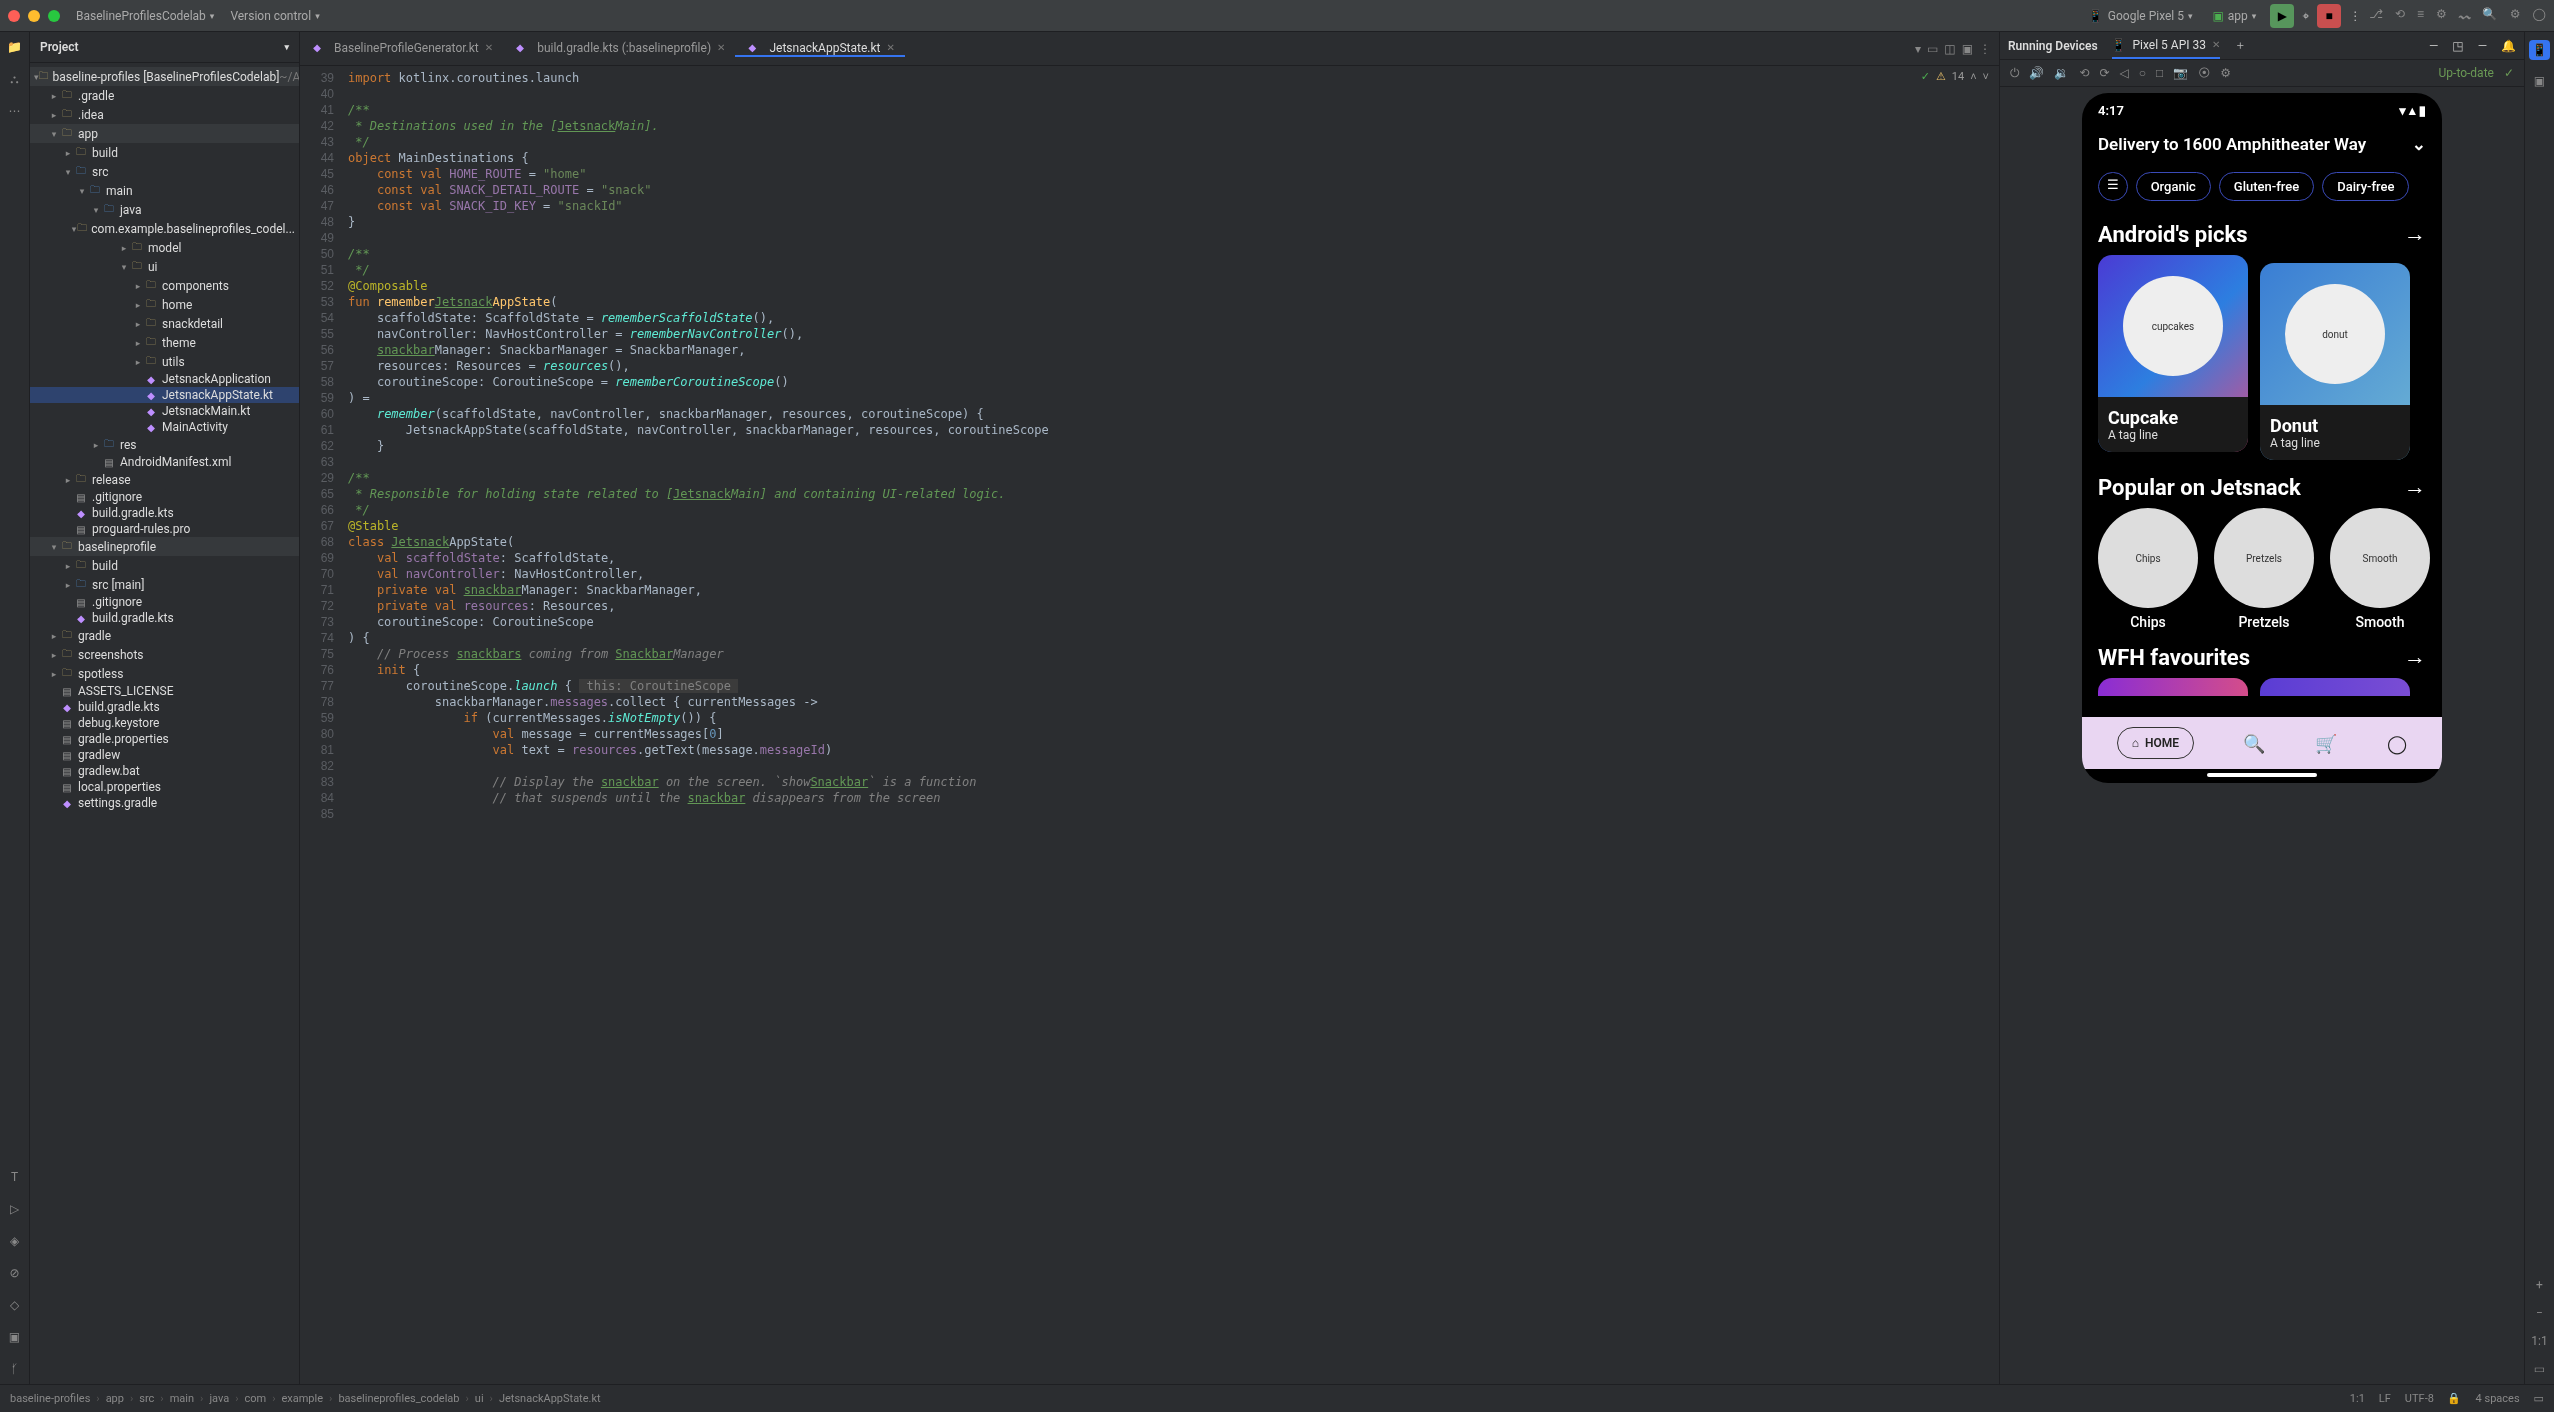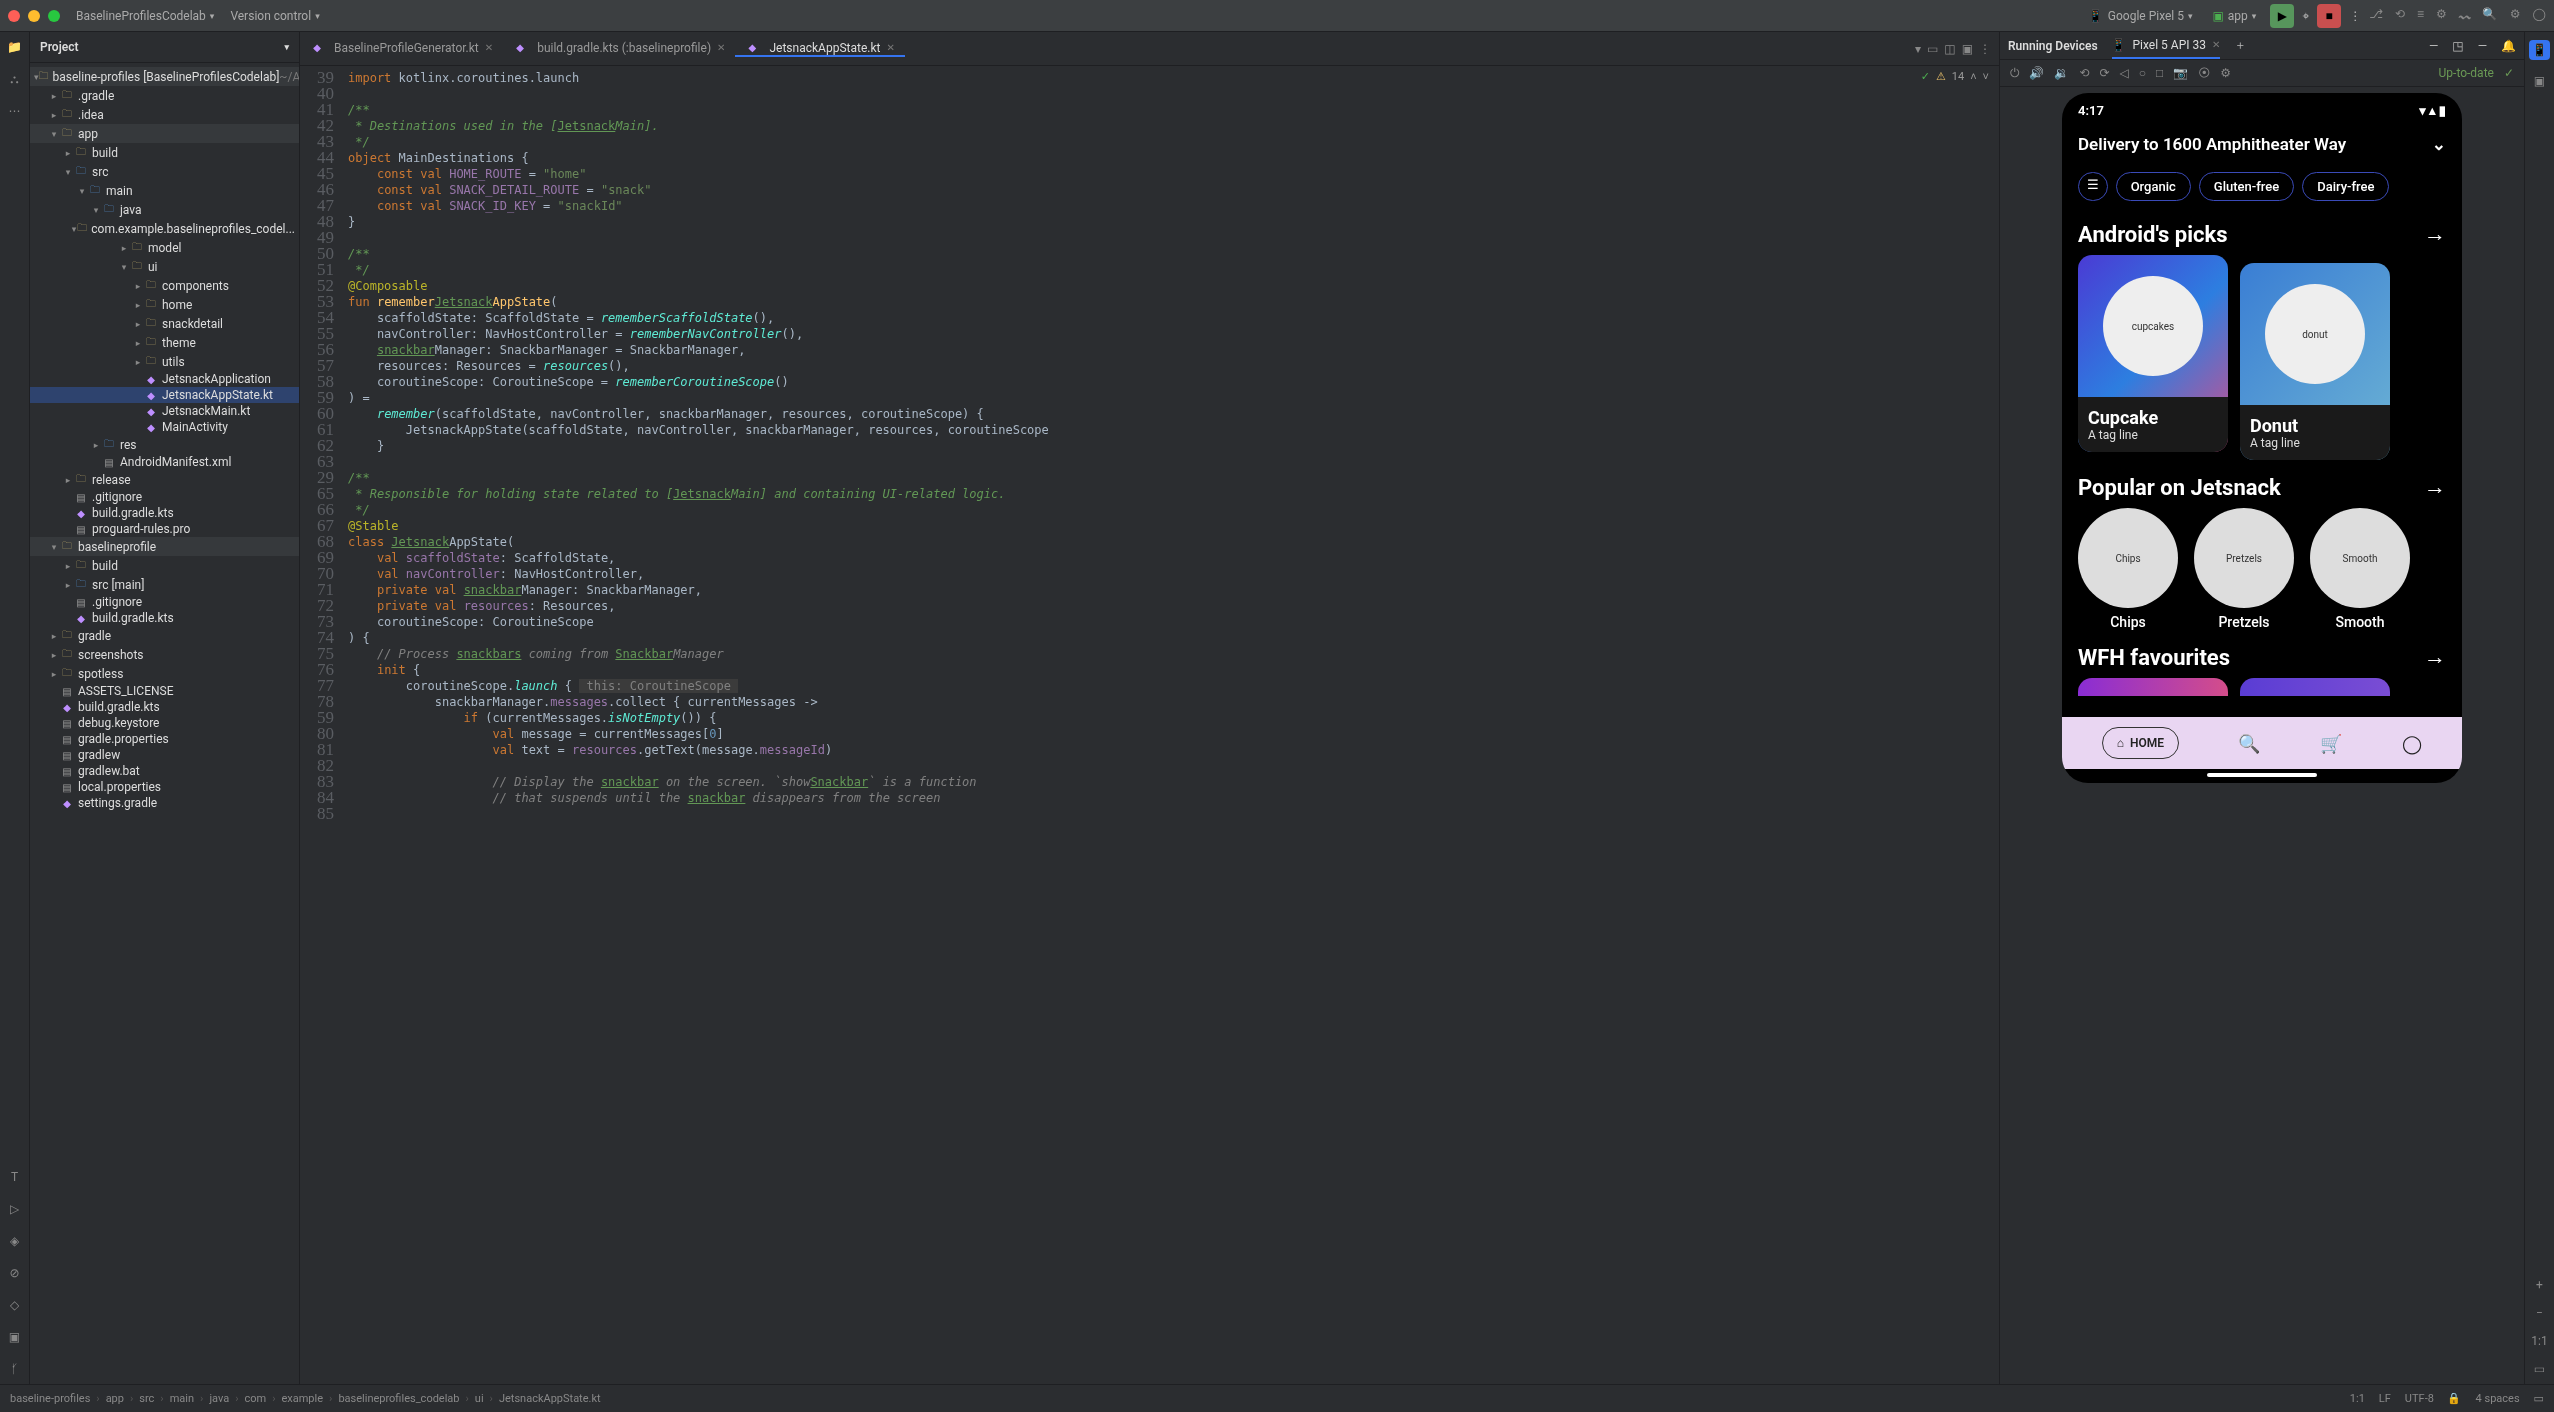--- a/index.html
+++ b/index.html
@@ -34,38 +34,38 @@
 .ficon.src{color:#5a9de0;}
 .module-name{color:#ddd;}
 .module-extra{color:#777;}
 .main-center{flex:1;display:flex;flex-direction:column;min-width:0;}
 .tabs{display:flex;align-items:center;background:#2b2d30;border-bottom:1px solid #1e1f22;height:34px;}
 .tab{display:flex;align-items:center;gap:6px;padding:0 10px;height:100%;border-bottom:2px solid transparent;color:#999;cursor:pointer;}
 .tab.active{border-bottom-color:#3574f0;color:#ddd;}
 .tab-close{font-size:10px;color:#777;}
 .tab-tools{margin-left:auto;display:flex;gap:6px;padding-right:8px;color:#888;}
 .editor-wrap{display:flex;flex:1;overflow:hidden;position:relative;}
-.gutter{width:40px;background:#2b2d30;color:#5a5d62;text-align:right;padding:4px 6px 4px 0;font-family:Liberation Serif, serif;font-size:17px;line-height:16px;user-select:none;}
+.gutter{width:40px;background:#2b2d30;color:#5a5d62;text-align:right;padding:4px 6px 4px 0;font-family:Liberation Sans, sans-serif;font-size:12px;line-height:16px;user-select:none;}
 .code{flex:1;overflow:auto;font-family:Menlo,monospace;font-size:12px;line-height:16px;padding:4px 8px;color:#a9b7c6;}
 .code-line{white-space:pre;}
 .kw{color:#cc7832;} .anno{color:#bbb529;} .str{color:#6a8759;} .num{color:#6897bb;}
 .cmt{color:#808080;font-style:italic;}
 .doc{color:#629755;font-style:italic;}
 .link{color:#629755;text-decoration:underline;}
 .fn{color:#ffc66d;} .call{color:#5eead4;font-style:italic;} .field{color:#9876aa;}
 .insp{position:absolute;top:4px;right:10px;display:flex;gap:6px;align-items:center;color:#999;font-size:11px;}
 .insp .warn{color:#e8bf6a;}
 .device-panel{width:525px;background:#2b2d30;border-left:1px solid #1e1f22;display:flex;flex-direction:column;}
 .device-tabs{display:flex;align-items:center;height:28px;border-bottom:1px solid #1e1f22;padding:0 8px;gap:14px;}
 .device-tab{display:flex;align-items:center;gap:6px;height:100%;border-bottom:2px solid transparent;color:#999;}
 .device-tab.active{border-bottom-color:#3574f0;color:#ddd;}
 .device-toolbar{display:flex;gap:10px;align-items:center;padding:6px 10px;color:#888;border-bottom:1px solid #1e1f22;}
 .device-toolbar .spacer{flex:1;}
 .phone-wrap{flex:1;display:flex;justify-content:center;align-items:flex-start;padding:6px;background:#2b2d30;}
-.phone{width:400px;height:690px;background:#000;border-radius:26px;overflow:hidden;display:flex;flex-direction:column;color:#fff;font-family:Roboto,sans-serif;}
+.phone{width:360px;height:690px;background:#000;border-radius:26px;overflow:hidden;display:flex;flex-direction:column;color:#fff;font-family:Roboto,sans-serif;}
 .statusbar{display:flex;justify-content:space-between;padding:10px 16px 4px;font-size:13px;font-weight:600;}
 .address-row{padding:12px 16px;display:flex;justify-content:space-between;align-items:center;font-size:17px;font-weight:600;}
 .chips{display:flex;gap:8px;padding:6px 16px;overflow:hidden;}
 .chip{padding:6px 14px;border-radius:18px;border:1.5px solid #3a4ab8;font-size:13px;font-weight:500;white-space:nowrap;}
 .section-head{display:flex;justify-content:space-between;align-items:center;padding:14px 16px 8px;font-size:22px;font-weight:700;}
 .cards{display:flex;gap:12px;padding:0 16px;overflow:hidden;}
 .card{width:150px;height:197px;border-radius:14px;display:flex;flex-direction:column;overflow:hidden;flex-shrink:0;}
 .card-top{flex:1;display:flex;align-items:center;justify-content:center;}
 .card-bottom{padding:10px;}
 .card-title{font-size:18px;font-weight:700;}

